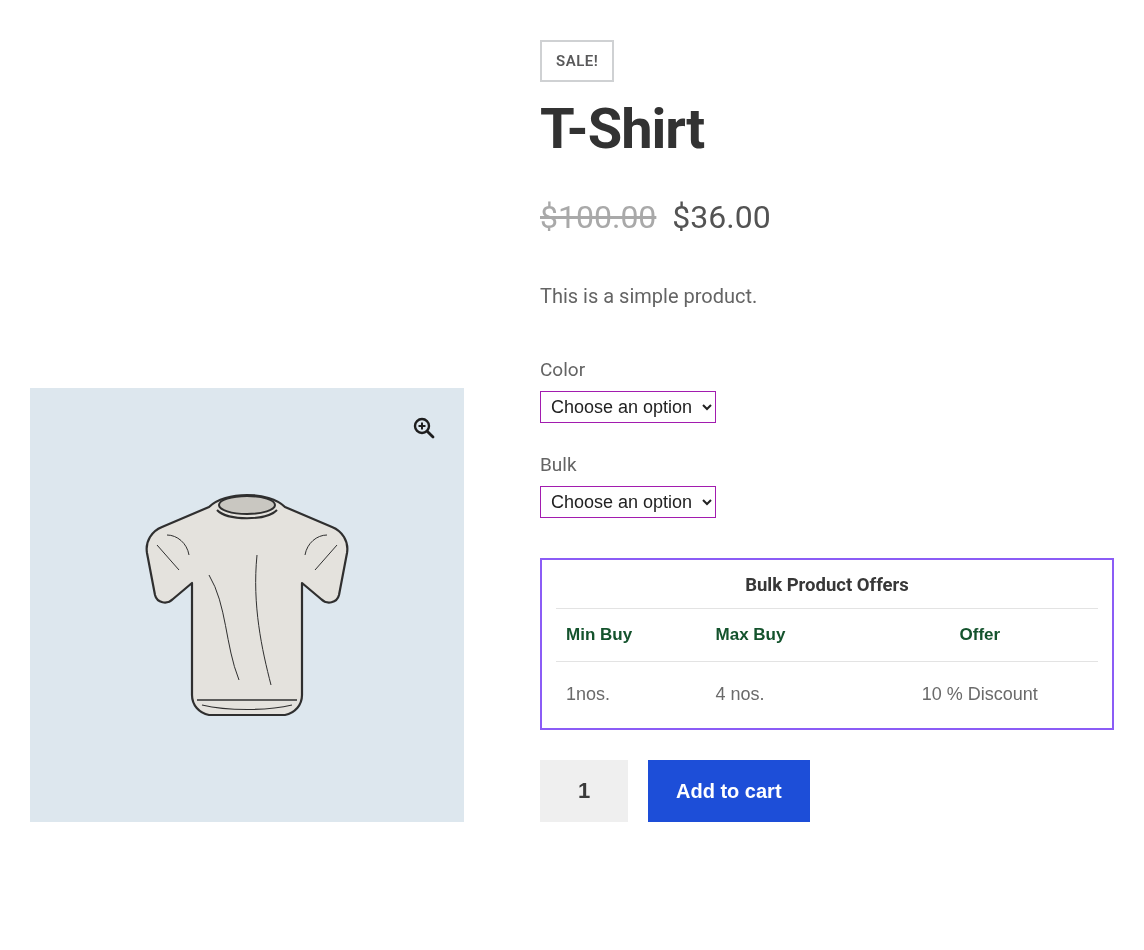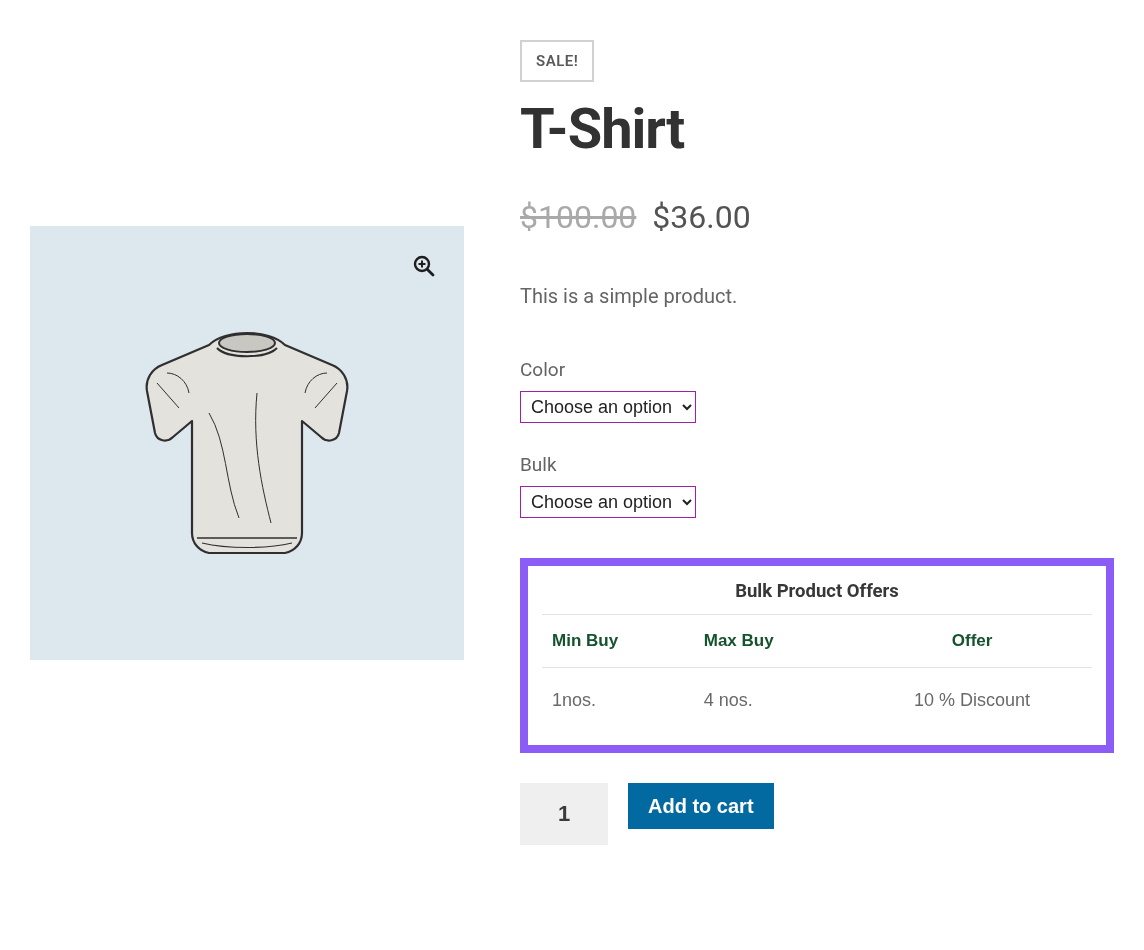--- a/index.html
+++ b/index.html
@@ -6,22 +6,22 @@
   body {
     margin: 0;
     padding: 40px 30px;
     font-family: -apple-system, BlinkMacSystemFont, "Segoe UI", Roboto, "Helvetica Neue", Arial, sans-serif;
     background: #fff;
     color: #333;
     width: 1144px;
   }
   .product-page {
     display: flex;
-    gap: 56px;
-    align-items: center;
+    gap: 76px;
+    align-items: flex-end;
   }
   .gallery {
     position: relative;
     width: 434px;
     height: 434px;
     background: #dde7ee;
     flex-shrink: 0;
   }
   .tshirt-svg {
     position: absolute;
@@ -88,22 +88,22 @@
     margin-bottom: 10px;
   }
   .variation select {
     font-size: 18px;
     padding: 4px 6px;
     border: 1px solid #a21caf;
     background: #fff;
     color: #222;
   }
   .offers-box {
-    border: 8px solid #8b5cf6;
-    padding: 8px 14px 12px 14px;
+    border: 2px solid #8b5cf6;
+    padding: 8px 14px 1px 14px;
     margin-top: 40px;
     margin-bottom: 30px;
   }
   .offers-title {
     text-align: center;
     font-weight: 700;
     font-size: 18.5px;
     color: #373737;
     padding: 6px 0 12px 0;
     border-bottom: 1px solid #e3e3e3;
@@ -144,27 +144,27 @@
     width: 88px;
     height: 62px;
     text-align: center;
     font-size: 22px;
     font-weight: 600;
     border: none;
     background: #efefef;
     color: #3a3a3a;
   }
   .add-cart-btn {
-    background: #0369a1;
+    background: #1d4ed8;
     color: #fff;
     border: none;
     font-size: 20px;
     font-weight: 700;
-    padding: 0 20px;
-    height: 46px;
+    padding: 0 28px;
+    height: 62px;
     cursor: pointer;
   }
 </style>
 </head>
 <body>
 
 <div class="product-page">
   <div class="gallery">
     <svg class="tshirt-svg" viewBox="0 0 300 300">
       <path d="M150 40 C135 40 120 44 112 52 L65 72 C55 76 48 86 50 98 L58 140 C60 148 70 150 76 144 L95 128 L95 240 C95 250 102 258 112 260 L188 260 C198 258 205 250 205 240 L205 128 L224 144 C230 150 240 148 242 140 L250 98 C252 86 245 76 235 72 L188 52 C180 44 165 40 150 40 Z" fill="#e4e2dd" stroke="#2f2f2f" stroke-width="2.2" stroke-linejoin="round"></path>

